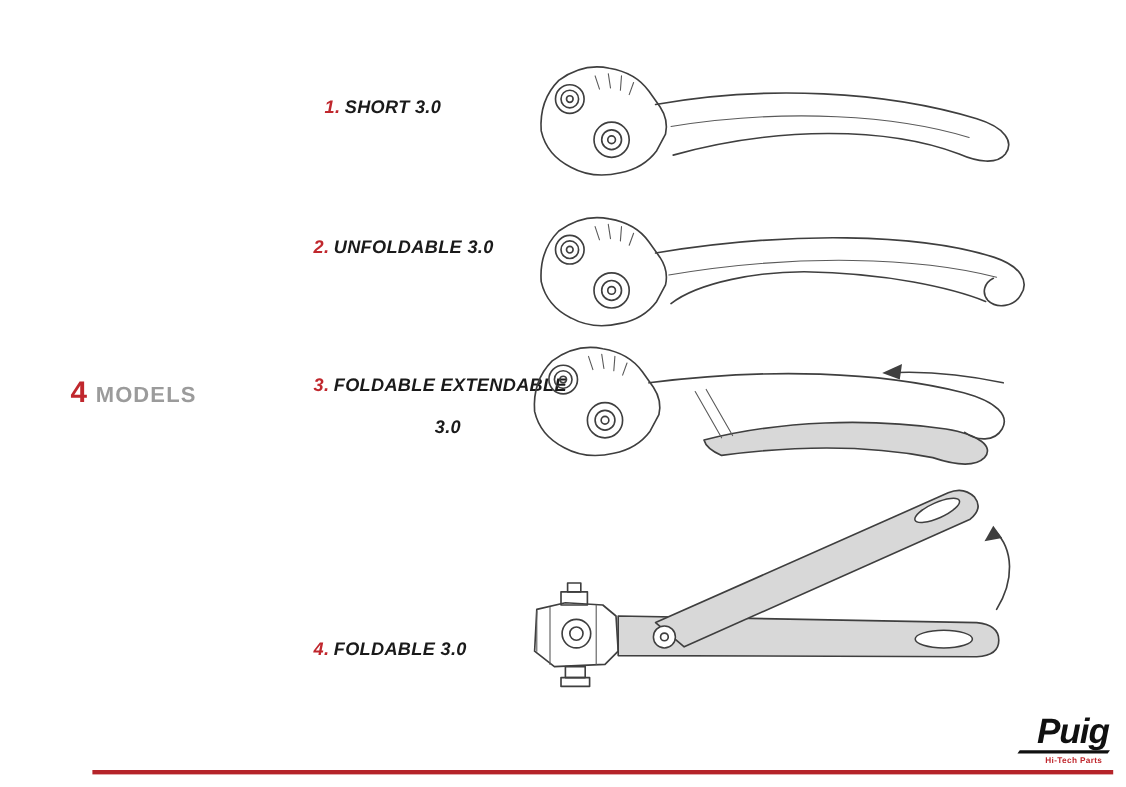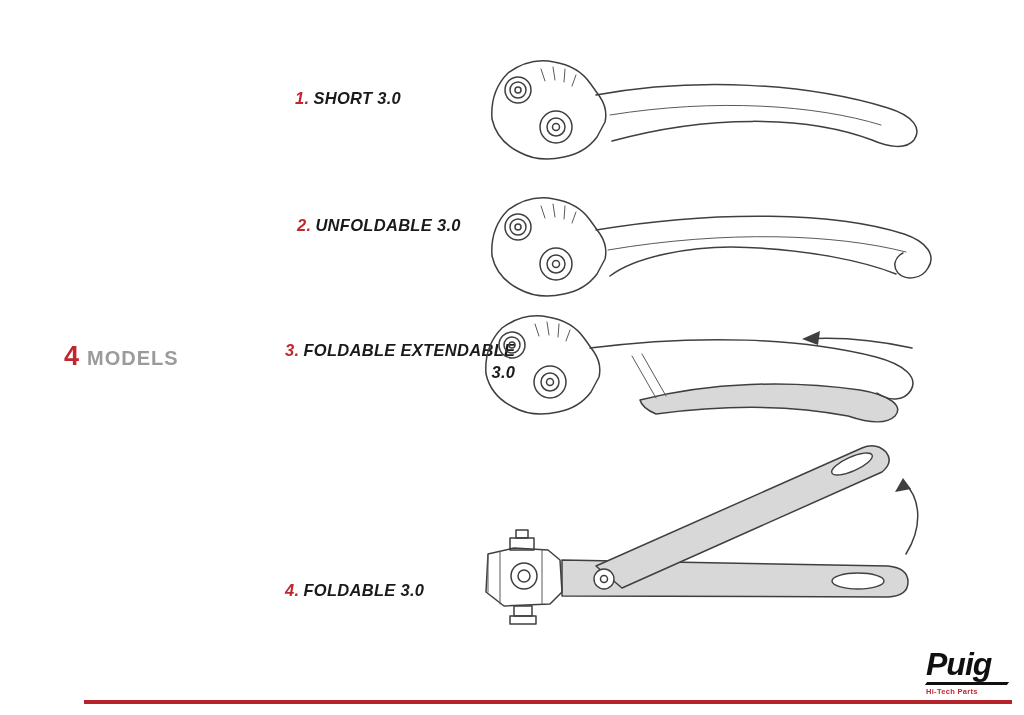--- a/index.html
+++ b/index.html
@@ -5,47 +5,47 @@
   html,body{margin:0;padding:0;background:#ffffff;}
   .page{
     position:relative;width:1024px;height:715px;background:#ffffff;overflow:hidden;
     font-family:"Liberation Sans",sans-serif;color:#1a1a1a;
   }
   .heading{position:absolute;white-space:nowrap;}
   .heading-num{color:#c0272d;font-weight:bold;font-size:27px;margin-right:8px;}
   .heading-text{color:#9b9b9b;font-weight:bold;font-size:20px;letter-spacing:1px;}
   .model-label{position:absolute;font-style:italic;font-weight:bold;font-size:16.5px;letter-spacing:.3px;white-space:nowrap;}
   .model-label .num{color:#c0272d;margin-right:4px;}
-  .model-label .line2{text-align:right;padding-left:14px;margin-top:3px;}
+  .model-label .line2{text-align:center;padding-left:14px;margin-top:20px;}
   .lever{position:absolute;}
   .ln{fill:none;stroke:#3f3f3f;stroke-width:1.5;stroke-linecap:round;stroke-linejoin:round;}
   .ln-thin{fill:none;stroke:#5a5a5a;stroke-width:1;stroke-linecap:round;}
   .gray{fill:#d8d8d8;stroke:#3f3f3f;stroke-width:1.5;stroke-linejoin:round;}
   .white{fill:#ffffff;stroke:#3f3f3f;stroke-width:1.4;}
   .head{fill:#3f3f3f;stroke:none;}
-  .logo{position:absolute;right:16px;top:648px;text-align:left;}
+  .logo{position:absolute;right:16px;top:648px;text-align:right;}
   .logo-text{font-size:32px;font-weight:bold;font-style:italic;letter-spacing:-1px;color:#101010;line-height:1;}
   .logo-underline{width:82px;height:3px;background:#101010;transform:skewX(-35deg);margin-left:auto;margin-top:2px;}
   .logo-tagline{font-size:7.5px;font-weight:bold;color:#c0272d;margin-top:2px;padding-right:6px;letter-spacing:.3px;}
   .footer-rule{position:absolute;left:84px;right:12px;top:700px;height:4px;background:#b5242a;}
 </style>
 </head>
 <body>
 
 <div class="page">
 
   <div class="heading" style="left:64px;top:341px">
     <span class="heading-num">4</span><span class="heading-text">MODELS</span>
   </div>
 
   <div class="model-label" style="left:295px;top:89px">
     <span class="num">1.</span><span>SHORT 3.0</span>
   </div>
 
-  <div class="model-label" style="left:297px;top:216px">
+  <div class="model-label" style="left:285px;top:216px">
     <span class="num">2.</span><span>UNFOLDABLE 3.0</span>
   </div>
 
   <div class="model-label" style="left:285px;top:341px">
     <div class="line1">
       <span class="num">3.</span><span>FOLDABLE EXTENDABLE</span>
     </div>
     <div class="line2">3.0</div>
   </div>
 

